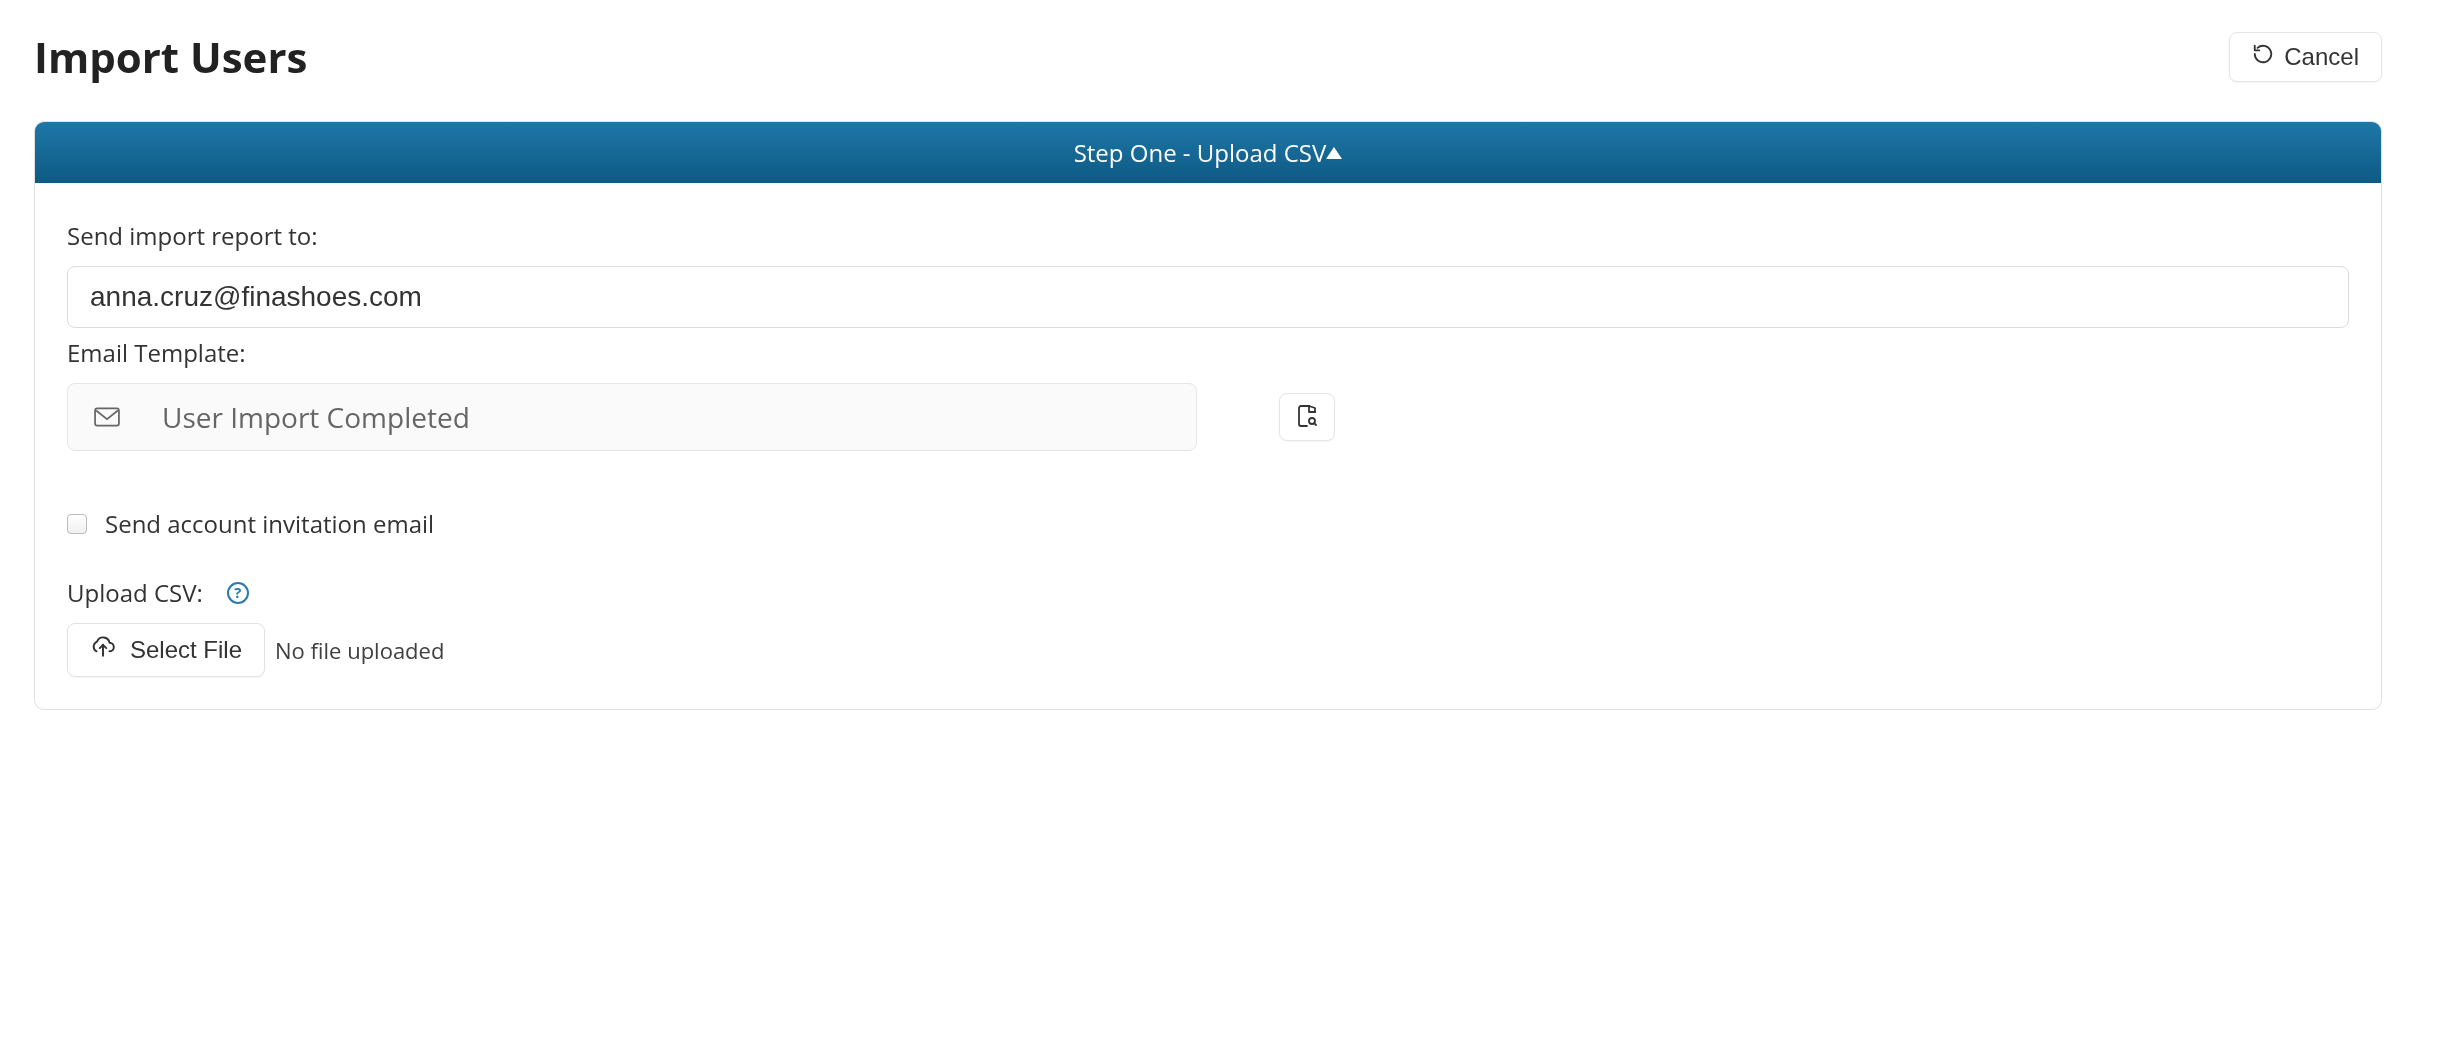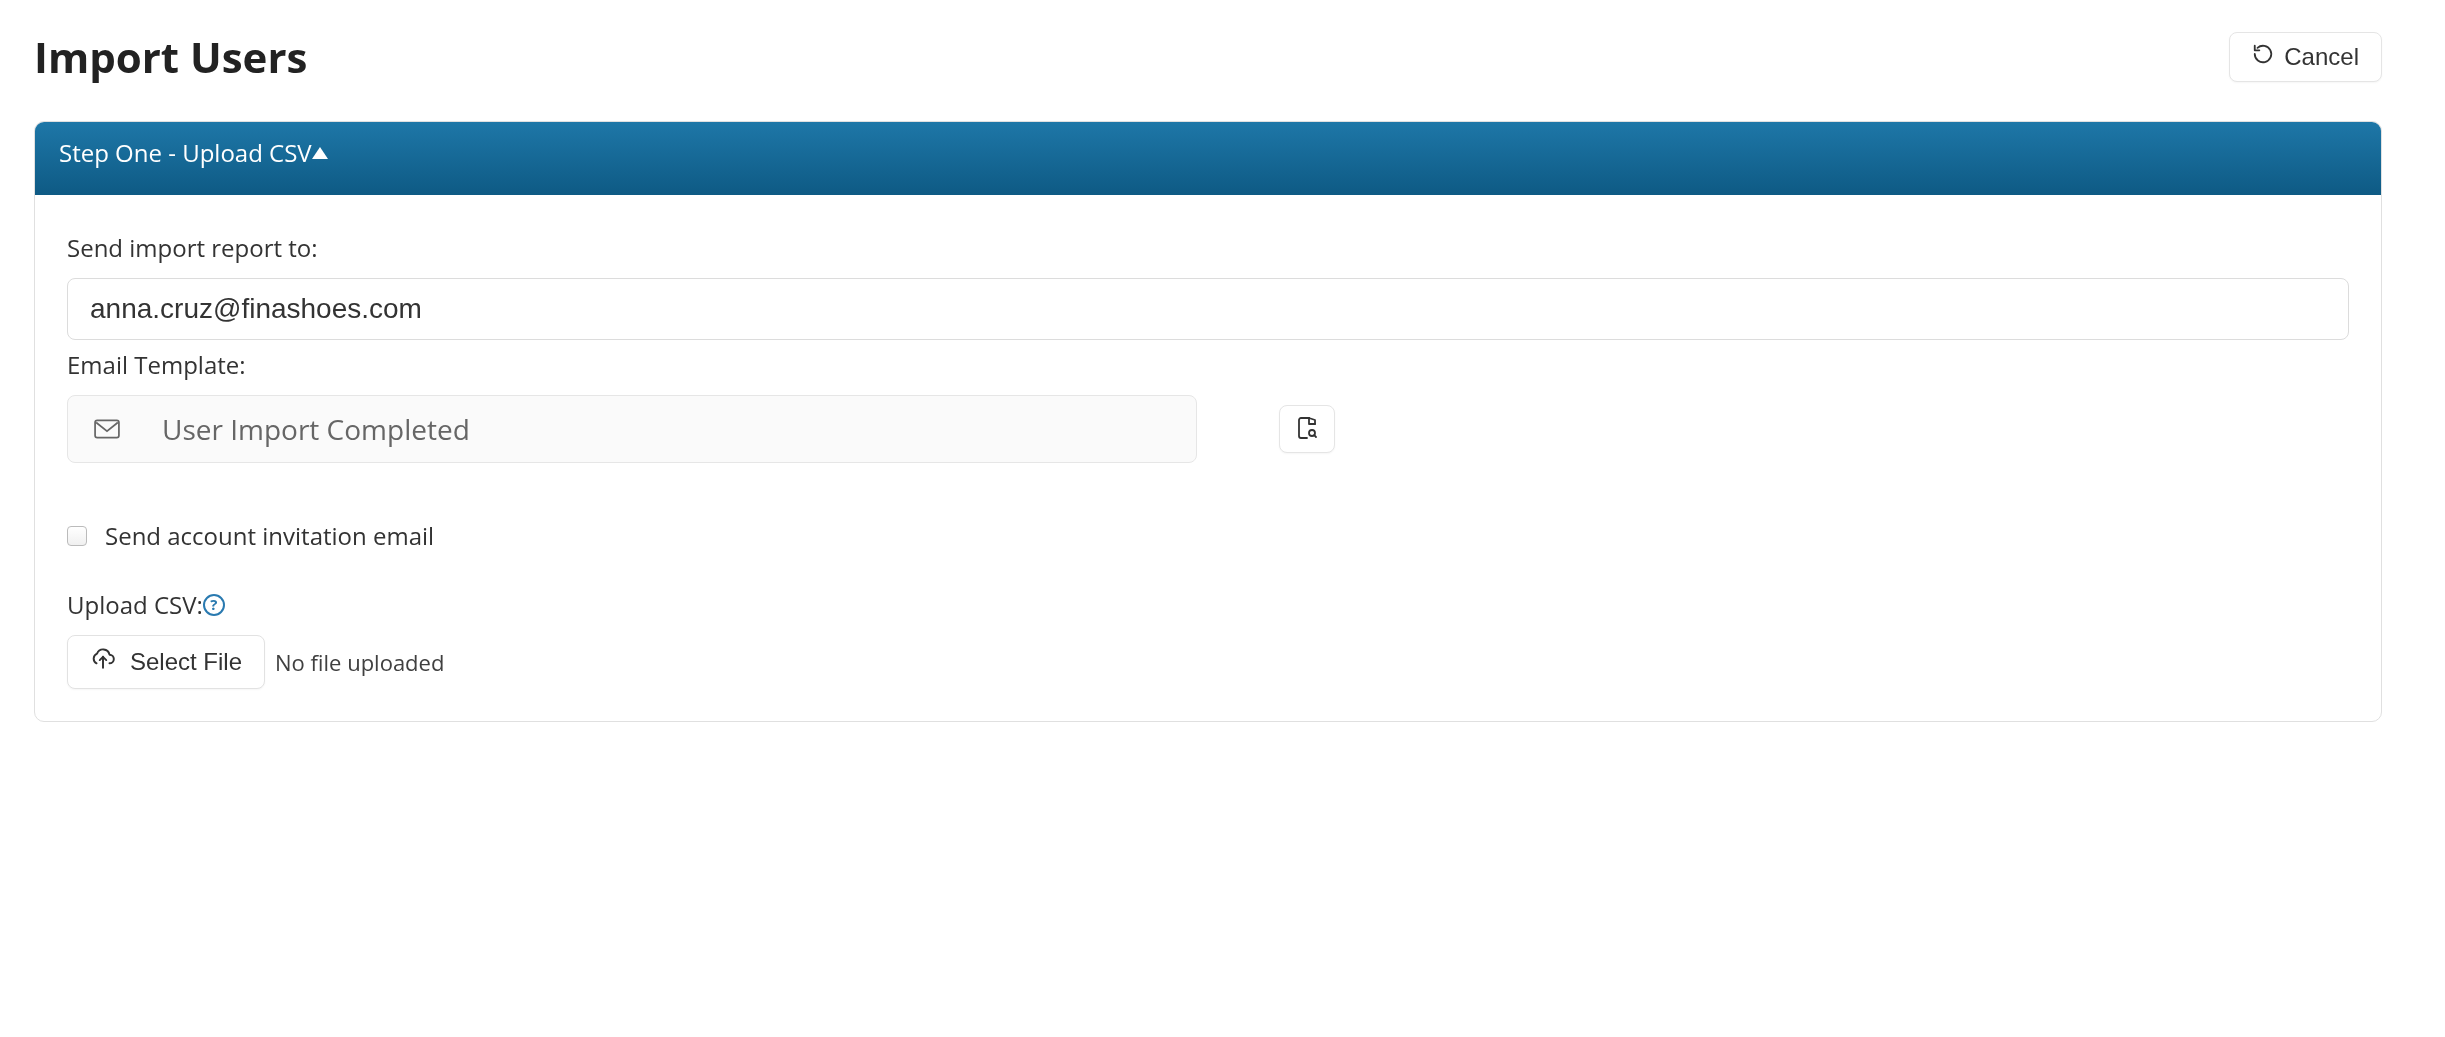--- a/index.html
+++ b/index.html
@@ -43,24 +43,24 @@
   .cancel-button svg { width: 22px; height: 22px; }
   .panel {
     border: 1px solid #e0e0e0;
     border-radius: 10px;
     overflow: hidden;
     background: #fff;
   }
   .panel-header {
     display: flex;
     align-items: center;
-    justify-content: flex-start;
+    justify-content: center;
     background: linear-gradient(#1e77a8, #0e5a84);
     color: #fff;
-    padding: 14px 24px 26px 24px;
+    padding: 14px 24px 14px 24px;
     font-size: 24px;
     cursor: pointer;
   }
   .panel-header .chev {
     width: 0; height: 0;
     border-left: 8px solid transparent;
     border-right: 8px solid transparent;
     border-bottom: 12px solid #fff;
   }
   .panel-body {
@@ -128,21 +128,21 @@
     width: 20px; height: 20px;
     border: 1px solid #bbb;
     border-radius: 4px;
     background: linear-gradient(#fff, #f0f0f0);
     cursor: pointer;
   }
   .chk-label { font-size: 24px; color: #333; cursor: pointer; }
   .upload-row-label {
     display: flex;
     align-items: center;
-    gap: 0;
+    gap: 24px;
     font-size: 24px;
     color: #333;
     margin-bottom: 14px;
   }
   .help-icon {
     display: inline-flex;
     align-items: center;
     justify-content: center;
     width: 22px; height: 22px;
     border: 2px solid #2a7ab0;

